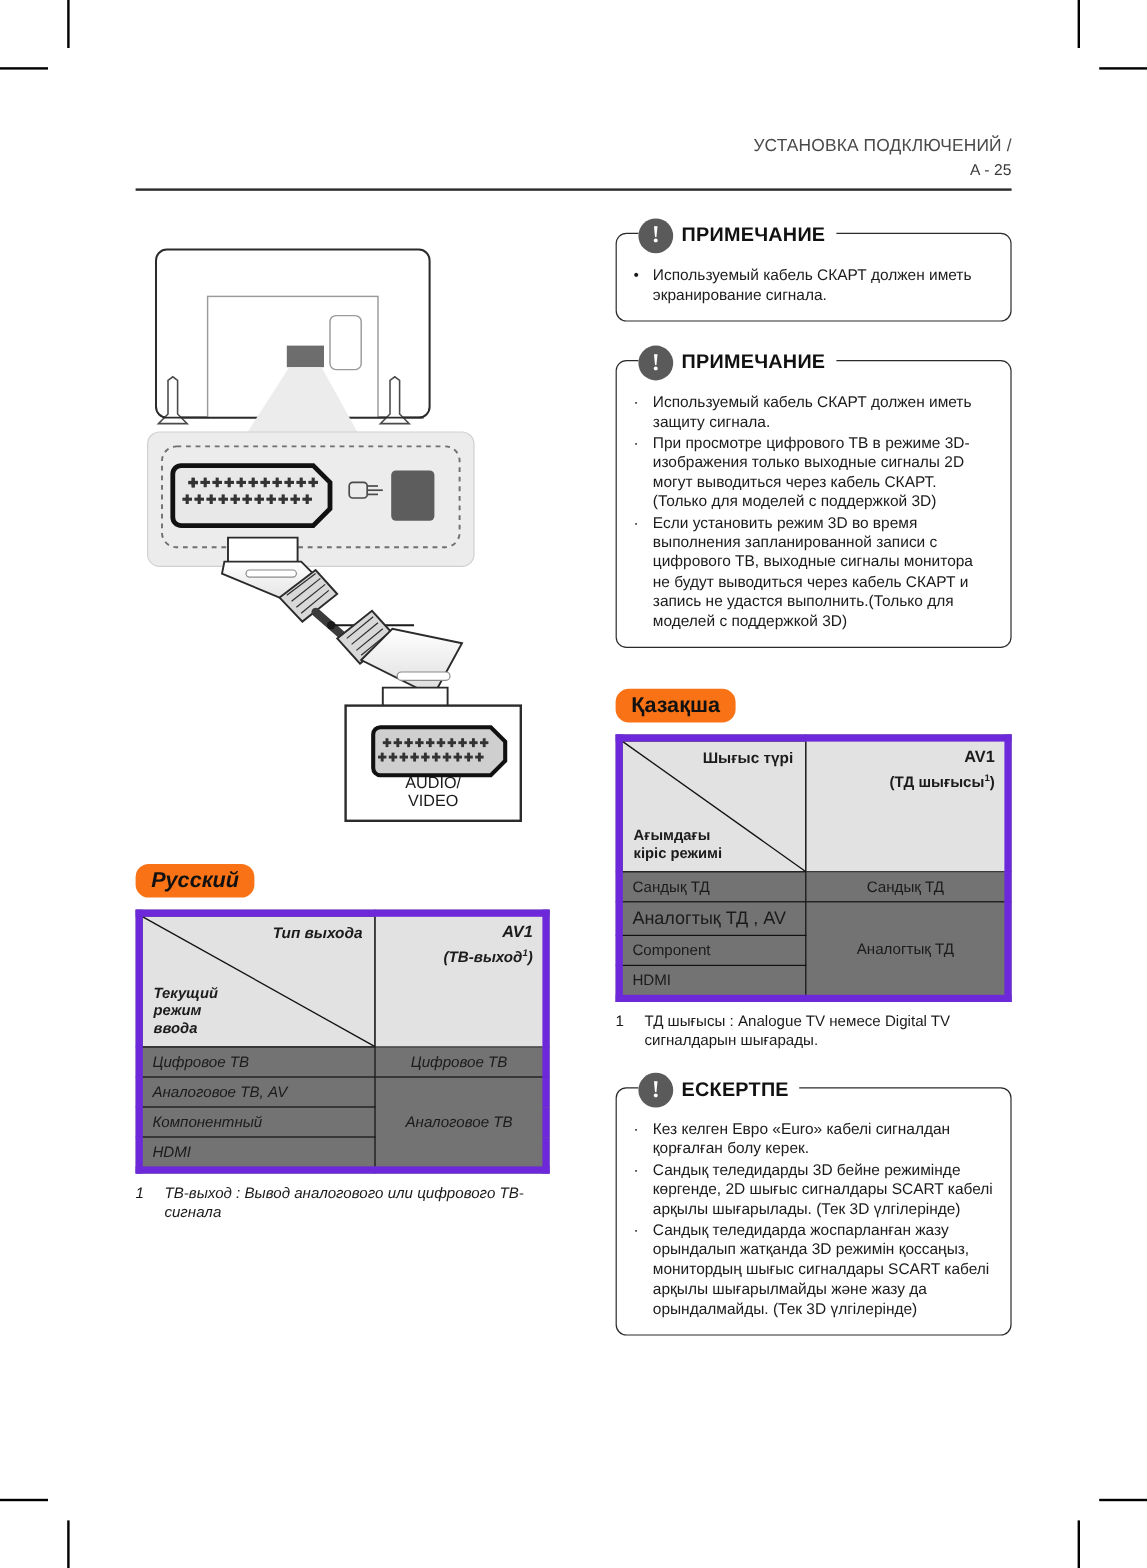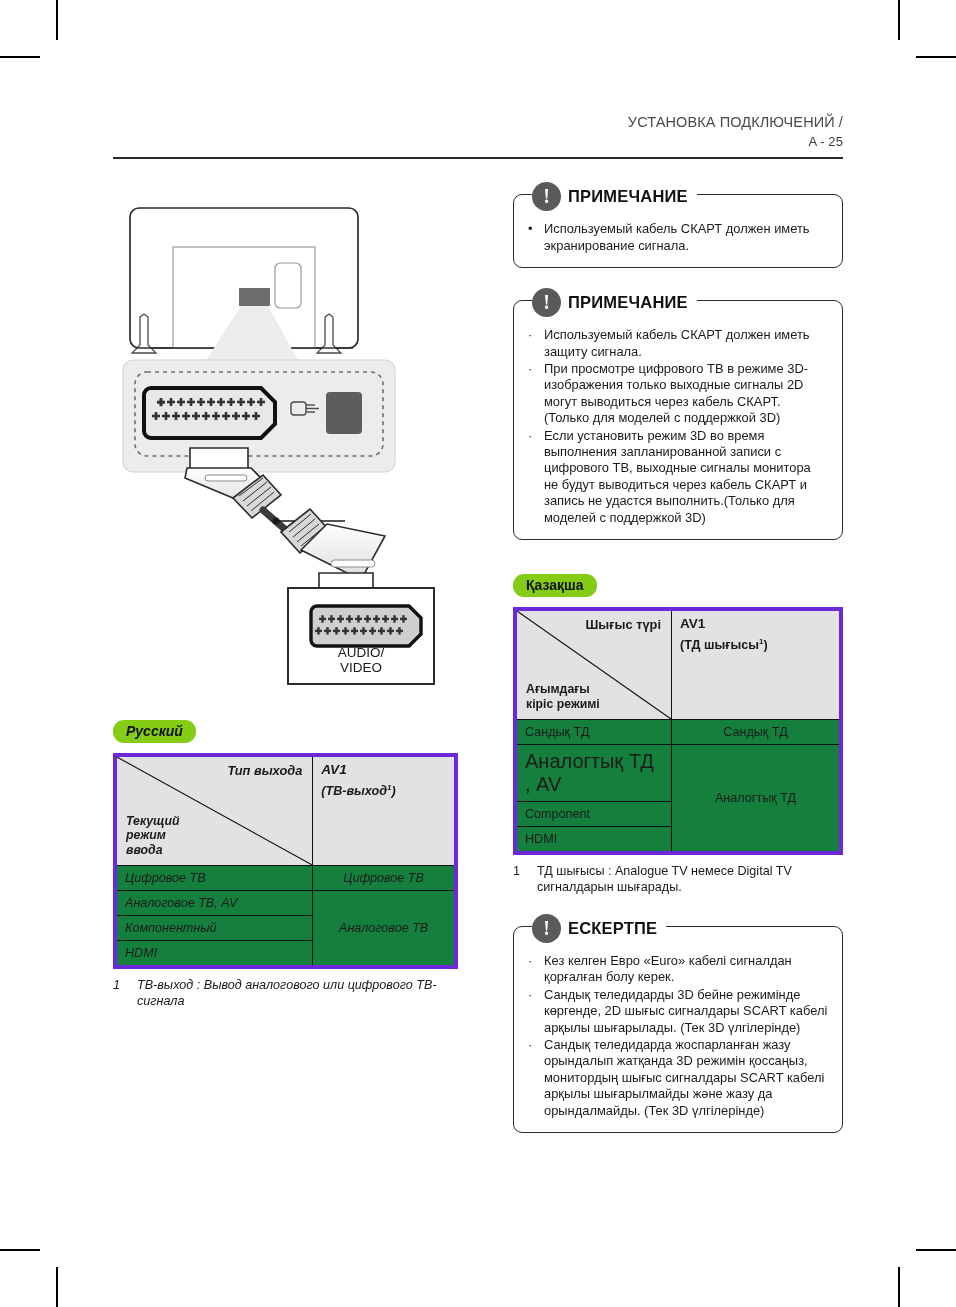--- a/index.html
+++ b/index.html
@@ -17,40 +17,40 @@
        letter-spacing:.1px;line-height:20px;}
   #header .hdr-line2{display:flex;justify-content:flex-end;align-items:baseline;}
   #header .pageno{font-size:13px;color:#3a3a3a;margin-left:12px;white-space:nowrap;}
   #header .rule{border-bottom:2px solid #2b2b2b;margin-top:5px;}
 
   
   #col-left{position:absolute;left:113px;top:180px;width:345px;font-style:italic;}
   #col-right{position:absolute;left:513px;top:180px;width:330px;}
 
   
-  .lang-chip{display:inline-block;background:#84cc16;border-radius:11px;
-      padding:3px 13px 4px;font-size:14px;font-weight:bold;color:#111;}
+  .lang-chip{display:inline-block;background:#f97316;border-radius:11px;
+      padding:3px 13px 4px;font-size:18px;font-weight:bold;color:#111;}
 
   .body-text{font-size:13.4px;line-height:17.6px;color:#1b1b1b;margin-top:12px;}
 
   
   table.io{border-collapse:collapse;width:100%;margin-top:10px;
-      border:4px solid #6d28d9;background:#15803d;}
+      border:6px solid #6d28d9;background:#737373;}
   table.io td{border:1px solid #111;padding:5px 8px;font-size:12.6px;color:#1b1b1b;}
   table.io td.hdr{background:#e2e2e2;font-weight:bold;vertical-align:top;}
   table.io td.ctr{text-align:center;}
-  table.io td.big{font-size:20px;}
+  table.io td.big{font-size:15px;}
 
   
   .diag{position:relative;height:108px;padding:0 !important;background:#e2e2e2;}
   .diag .slash{position:absolute;left:0;top:0;width:100%;height:100%;}
   .diag .t-out{position:absolute;right:10px;top:6px;font-size:12.8px;font-weight:bold;}
   .diag .t-in{position:absolute;left:9px;bottom:8px;font-size:12.3px;font-weight:bold;
      line-height:14.5px;text-align:left;}
-  .av-cell{background:#e2e2e2;text-align:left;font-size:12.6px;line-height:16px;}
+  .av-cell{background:#e2e2e2;text-align:right;font-size:12.6px;line-height:16px;}
   .av-cell .av-name{font-weight:bold;font-size:13.6px;display:block;margin-bottom:2px;}
   sup{font-size:8px;}
 
   
   .footnote{display:flex;margin-top:8px;font-size:12.6px;line-height:16.4px;}
   .footnote .num{width:24px;flex:0 0 24px;}
 
   
   .note{position:relative;margin-top:30px;border:1.6px solid #2b2b2b;border-radius:9px;
       padding:26px 14px 12px 14px;background:#fff;}

